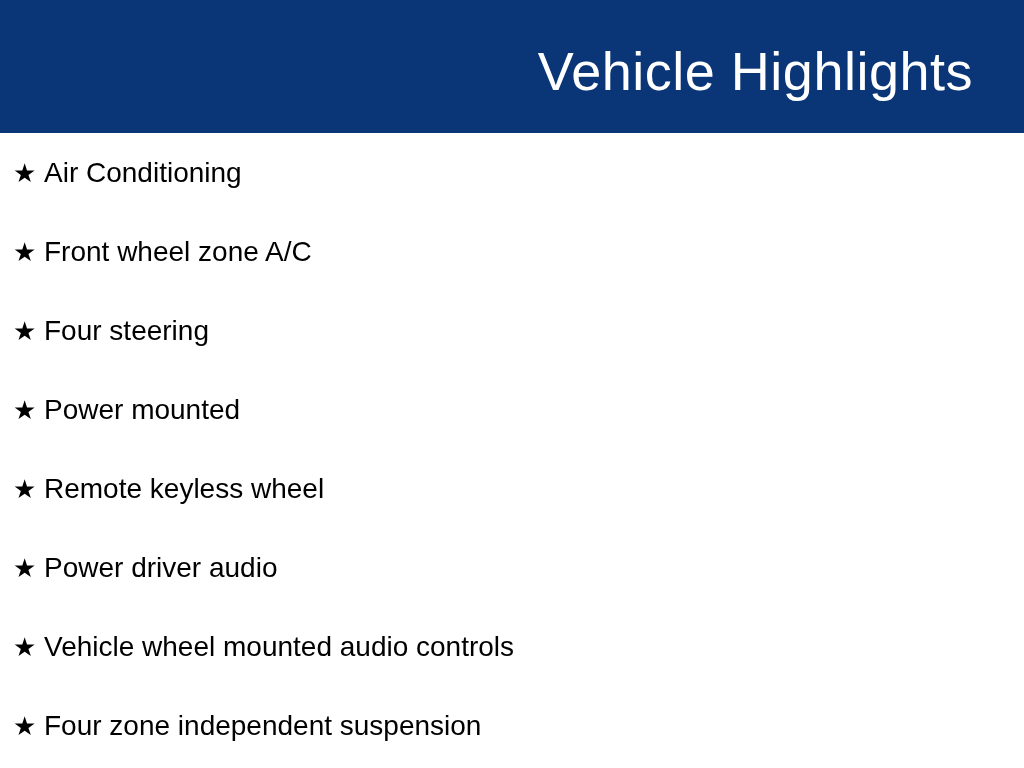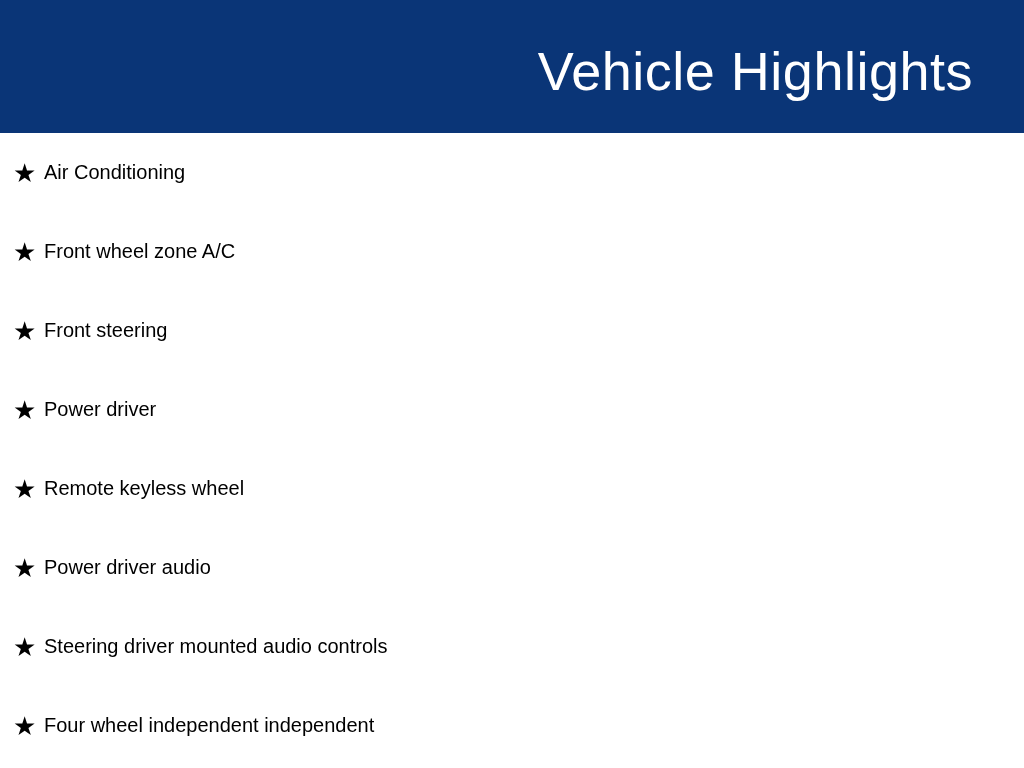--- a/index.html
+++ b/index.html
@@ -56,21 +56,21 @@
     display: inline-block;
     width: 31px;
     font-size: 26px;
     line-height: 1;
     color: #000000;
     flex-shrink: 0;
     font-family: "DejaVu Sans", "Liberation Sans", sans-serif;
   }
 
   .item-label {
-    font-size: 20px;
+    font-size: 28px;
     color: #000000;
     white-space: nowrap;
   }
 </style>
 </head>
 <body>
 
 <div class="slide">
 
   <div class="header-bar">
@@ -81,37 +81,37 @@
     <li class="highlight-item">
       <span class="star-bullet">★</span>
       <span class="item-label">Air Conditioning</span>
     </li>
     <li class="highlight-item">
       <span class="star-bullet">★</span>
       <span class="item-label">Front wheel zone A/C</span>
     </li>
     <li class="highlight-item">
       <span class="star-bullet">★</span>
-      <span class="item-label">Front steering</span>
+      <span class="item-label">Four steering</span>
     </li>
     <li class="highlight-item">
       <span class="star-bullet">★</span>
-      <span class="item-label">Power driver</span>
+      <span class="item-label">Power mounted</span>
     </li>
     <li class="highlight-item">
       <span class="star-bullet">★</span>
       <span class="item-label">Remote keyless wheel</span>
     </li>
     <li class="highlight-item">
       <span class="star-bullet">★</span>
       <span class="item-label">Power driver audio</span>
     </li>
     <li class="highlight-item">
       <span class="star-bullet">★</span>
-      <span class="item-label">Steering driver mounted audio controls</span>
+      <span class="item-label">Vehicle wheel mounted audio controls</span>
     </li>
     <li class="highlight-item">
       <span class="star-bullet">★</span>
-      <span class="item-label">Four wheel independent independent</span>
+      <span class="item-label">Four zone independent suspension</span>
     </li>
   </ul>
 
 </div>
 
 </body></html>

